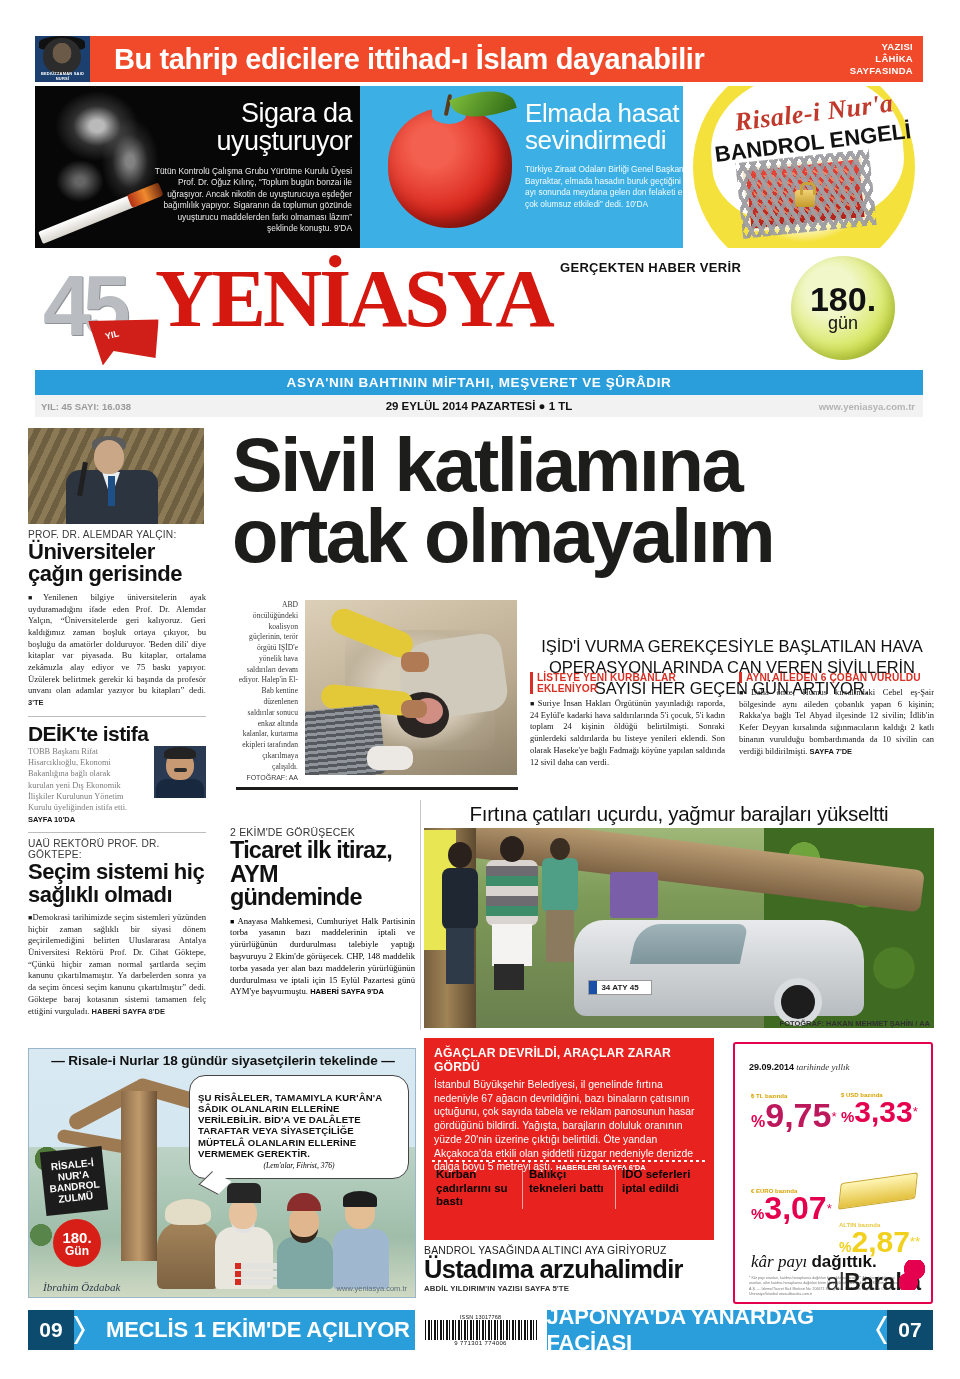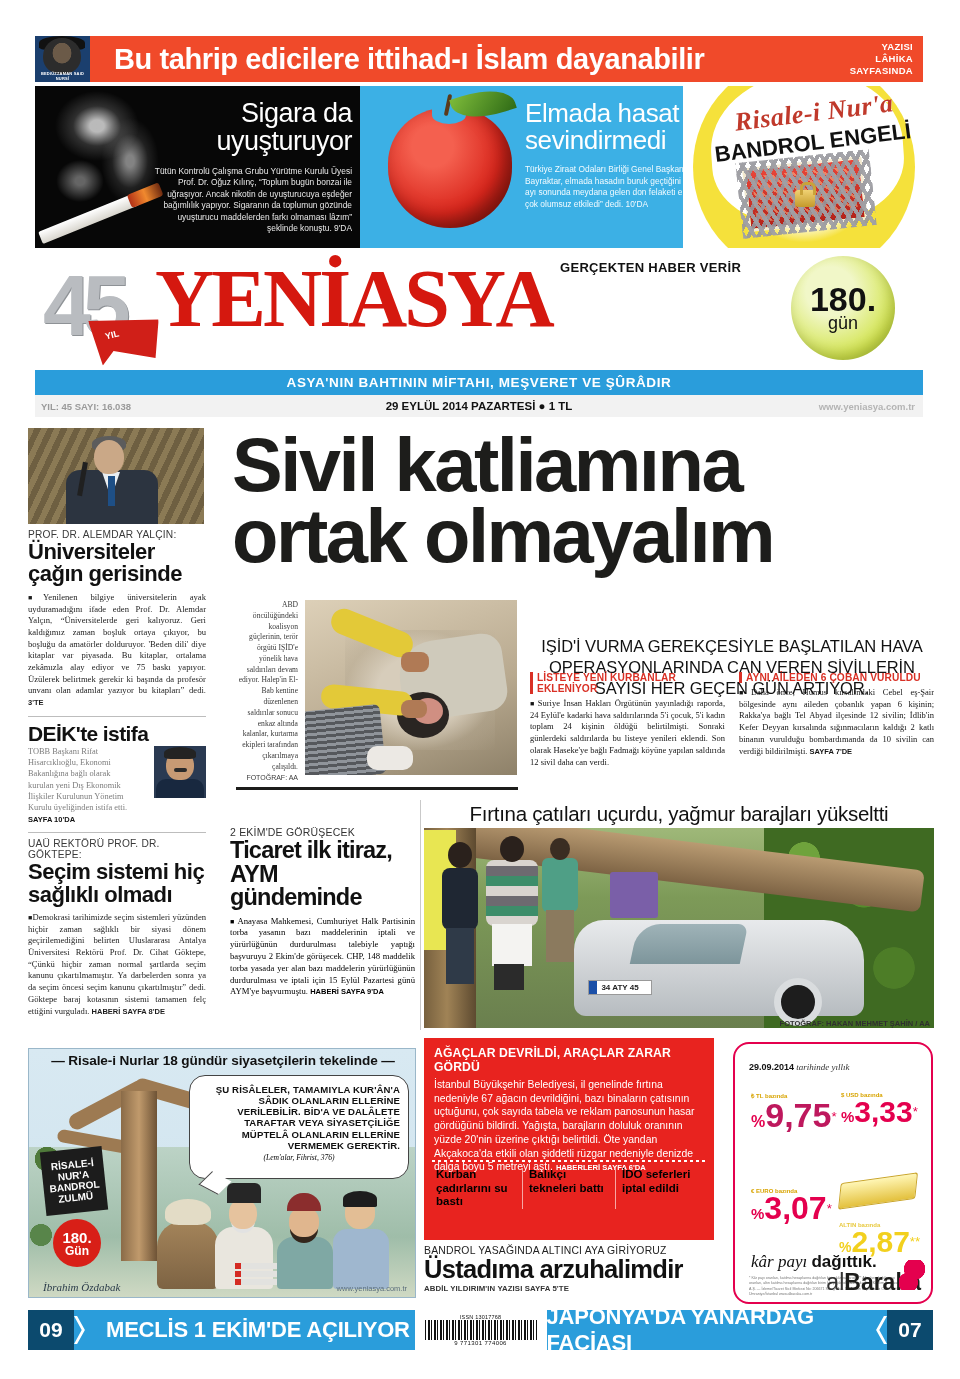--- a/index.html
+++ b/index.html
@@ -306,21 +306,21 @@
   .redcols .c + .c { border-left:1px solid #f7a7a4; }
 
   
   .bandrol { position:absolute; left:424px; top:1245px; width:300px; }
   .bandrol .k { font-size:10.4px; color:#222; letter-spacing:.2px; }
   .bandrol .h { font-size:25.5px; font-weight:bold; color:#111; letter-spacing:-.7px; line-height:1.05; }
   .bandrol .s { font-size:7.8px; color:#333; font-weight:bold; letter-spacing:.1px; margin-top:1px; }
 
   
   .advert { position:absolute; left:733px; top:1042px; width:200px; height:262px;
-    border:2px solid #e4004e; border-radius:16px; background:#fff; overflow:hidden;padding-left:16px; }
+    border:2px solid #e4004e; border-radius:3px; background:#fff; overflow:hidden;padding-left:16px; }
   .advert .date { position:absolute; left:14px; top:18px; font-size:9px; color:#333; }
   .advert .date b { color:#111; }
   .advert .date i { font-family:"Liberation Serif", serif; }
   .rate { position:absolute; }
   .rate .lbl { font-size:6px; color:#d8a400; font-weight:bold; white-space:nowrap; }
   .rate .big { font-weight:bold; font-family:"Liberation Sans", sans-serif; line-height:.9; }
   .r1 { left:16px; top:48px; }
   .r1 .big { color:#be185d; font-size:34px; }
   .r1 .pc { font-size:16px; color:#e4004e; font-weight:bold; }
   .r2 { left:106px; top:48px; }
@@ -361,21 +361,21 @@
   .ct-branch2 { position:absolute; left:104px; top:40px; width:92px; height:16px;
     background:#9d7a52; transform:rotate(16deg); border-radius:8px; }
   .ct-branch3 { position:absolute; left:28px; top:86px; width:74px; height:13px;
     background:#9d7a52; transform:rotate(10deg); border-radius:7px; }
   .ct-bush { position:absolute; left:0; top:86px; width:56px; height:120px;
     background:radial-gradient(circle 20px at 18px 24px,#4f7a3a 0 60%,transparent 62%),
                radial-gradient(circle 22px at 34px 64px,#3f6b2e 0 60%,transparent 62%),
                radial-gradient(circle 18px at 12px 100px,#58854a 0 60%,transparent 62%); }
   .ct-bubble { position:absolute; left:160px; top:26px; width:220px; height:104px;
     background:#fff; border:1px solid #444; border-radius:16px; }
-  .ct-bubble .txt { padding:8px 8px 0; text-align:right; font-size:9.6px; font-weight:bold;
+  .ct-bubble .txt { padding:16px 8px 0; text-align:left; font-size:9.6px; font-weight:bold;
     line-height:1.16; color:#111; letter-spacing:.1px; }
   .ct-bubble .src { text-align:center; font-size:7.6px; font-style:italic;
     font-family:"Liberation Serif", serif; margin-top:2px; }
   .ct-bubble .tail { position:absolute; left:14px; bottom:-14px; width:22px; height:18px;
     background:#fff; border-left:1px solid #444; border-bottom:1px solid #444;
     transform:rotate(28deg) skewX(-18deg); }
   .ct-sign { position:absolute; left:14px; top:100px; width:62px; height:64px;
     background:#1c1c1c; color:#fff; transform:rotate(-6deg);
     display:flex; flex-direction:column; align-items:center; justify-content:center;
     font-size:10px; font-weight:bold; line-height:1.12; text-align:center; }

